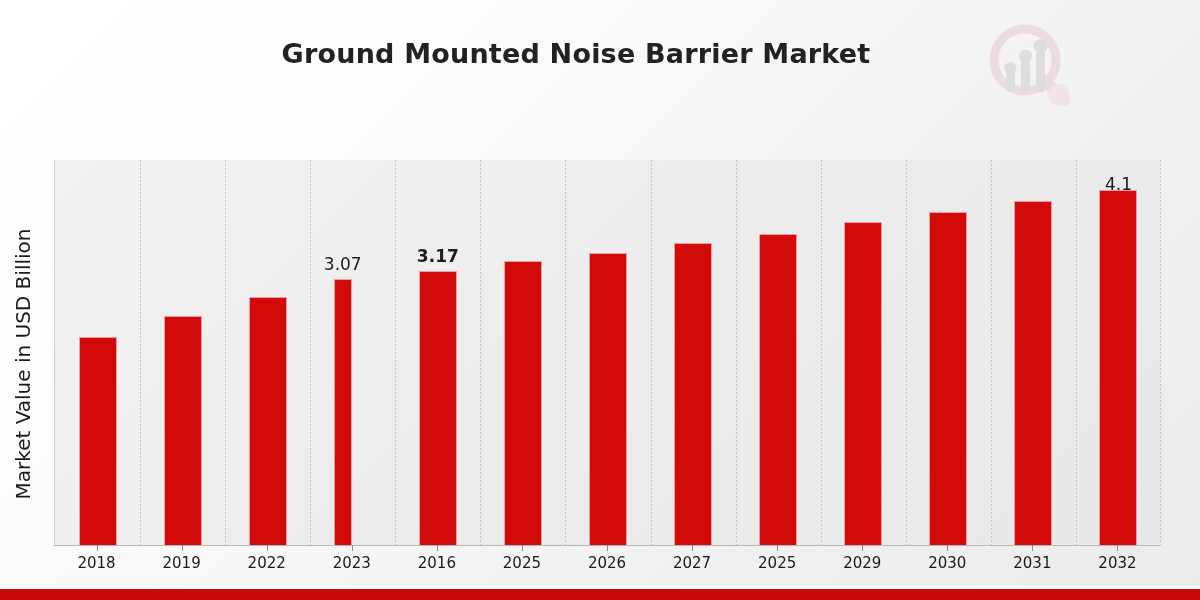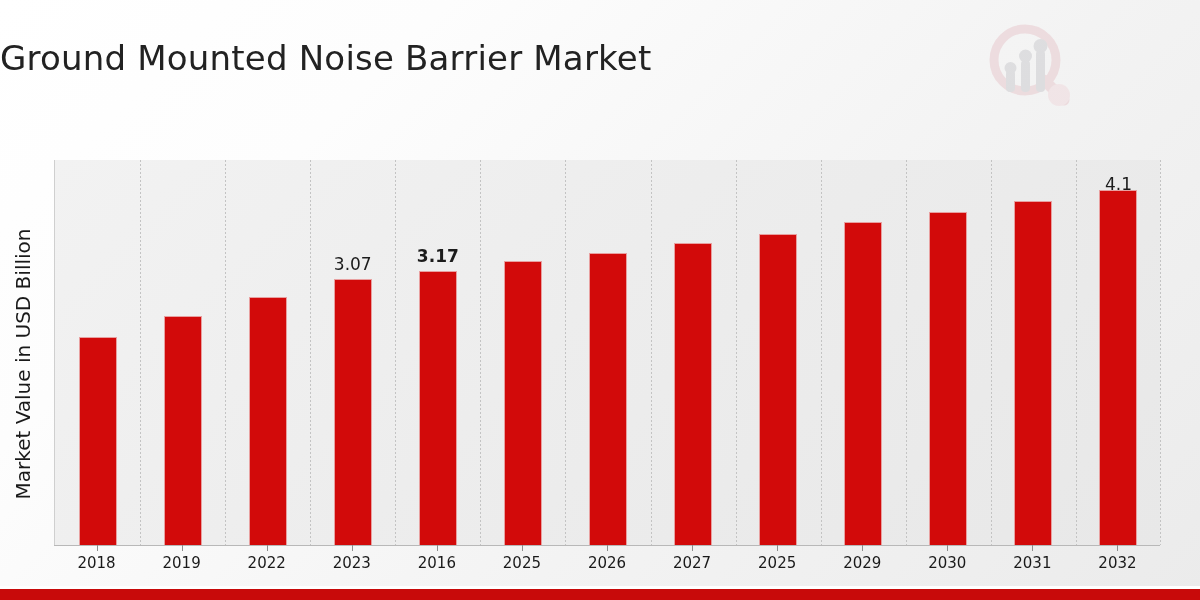--- a/index.html
+++ b/index.html
@@ -20,22 +20,23 @@
     left: 980px; top: 18px;
     width: 96px; height: 92px;
     opacity: 0.5;
     pointer-events: none;
   }
   
   #chart-title {
     position: absolute;
     left: 0; top: 38px;
     width: 1152px;
-    font-size: 34px;
-    font-weight: 400;
+    text-align: center;
+    font-size: 27px;
+    font-weight: 700;
     color: #222222;
     letter-spacing: 0.2px;
     white-space: nowrap;
   }
   
   #ylabel {
     position: absolute;
     left: -212px;
     top: 352px;
     width: 470px;
@@ -146,21 +147,21 @@
       </div>
       <div class="gridline" style="left: 85.0769px;"></div>
       <div class="bar-slot" style="left: 108.615px; width: 38px;">
         <div class="bar" title="2019: 2.65" style="height: 229.27px; background: rgb(210, 10, 10); border-color: rgb(232, 160, 160);"></div>
       </div>
       <div class="gridline" style="left: 170.154px;"></div>
       <div class="bar-slot" style="left: 193.692px; width: 38px;">
         <div class="bar" title="2022: 2.87" style="height: 248.303px; background: rgb(210, 10, 10); border-color: rgb(232, 160, 160);"></div>
       </div>
       <div class="gridline" style="left: 255.231px;"></div>
-      <div class="bar-slot" style="left: 278.769px; width: 38px;">
+      <div class="bar-slot" style="left: 278.769px; width: 18px;">
         <div class="bar" title="2023: 3.07" style="height: 265.607px; background: rgb(210, 10, 10); border-color: rgb(232, 160, 160);"></div>
         <div class="bar-label" style="bottom: 270.607px;">3.07</div>
       </div>
       <div class="gridline" style="left: 340.308px;"></div>
       <div class="bar-slot" style="left: 363.846px; width: 38px; font-weight: bold;">
         <div class="bar" title="2024: 3.17" style="height: 274.258px; background: rgb(210, 10, 10); border-color: rgb(232, 160, 160);"></div>
         <div class="bar-label" style="bottom: 279.258px;">3.17</div>
       </div>
       <div class="gridline" style="left: 425.385px;"></div>
       <div class="bar-slot" style="left: 448.923px; width: 38px;">

